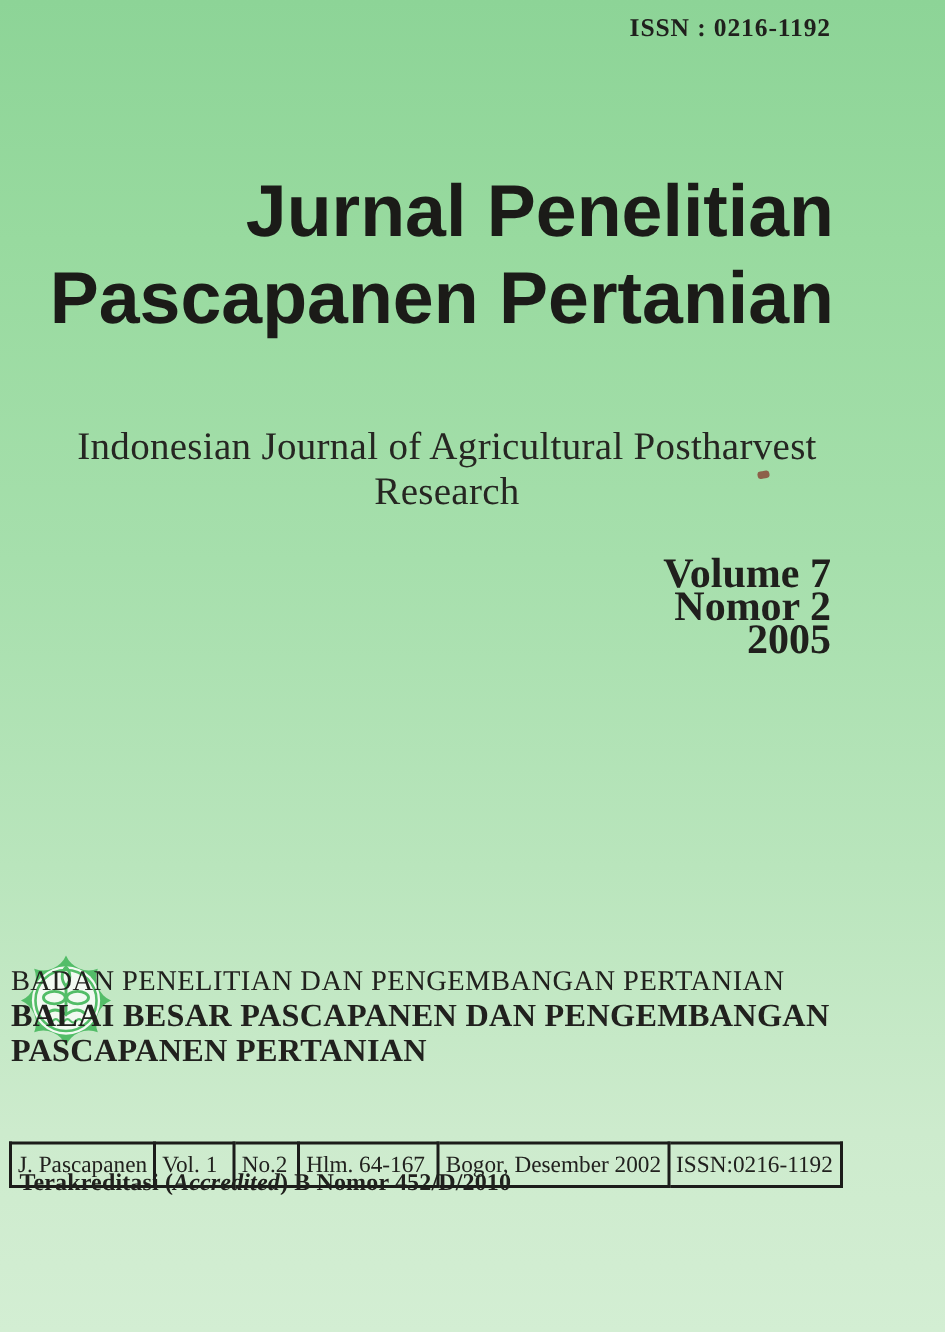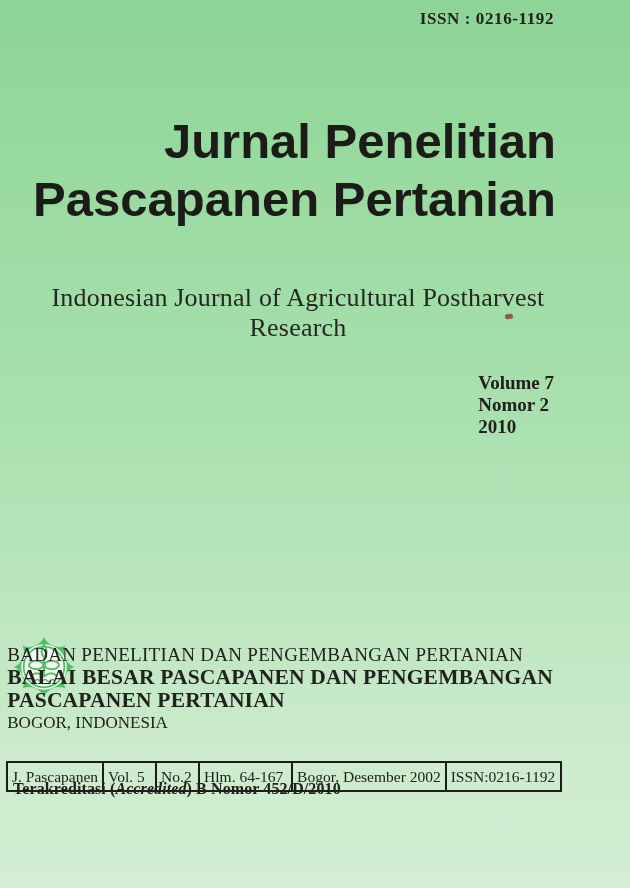--- a/index.html
+++ b/index.html
@@ -33,21 +33,22 @@
     color:#262622;
   }
   #subtitle-speck{
     position:absolute; top:314px; left:505px;
     width:8px; height:5px; border-radius:2px;
     background:#8a4a38; transform:rotate(-8deg);
     opacity:.85;
   }
   #edition-block{
     position:absolute; top:372px; right:76px;
-    font-size:19px; font-weight:bold; line-height:22px;
+    text-align:right;
+    font-size:28px; font-weight:bold; line-height:22px;
     color:#20201d;
   }
   #logo{
     position:absolute; left:13px; top:636px;
     width:62px; height:62px;
   }
   #publisher-block{
     position:absolute; top:645px; right:77px;
     text-align:left; color:#21211e;
     white-space:nowrap;
@@ -88,21 +89,21 @@
     <div>Pascapanen Pertanian</div>
   </div>
 
   <div id="journal-subtitle">Indonesian Journal of Agricultural Postharvest Research</div>
 
   <div id="subtitle-speck"></div>
 
   <div id="edition-block">
     <div>Volume 7</div>
     <div>Nomor 2</div>
-    <div>2010</div>
+    <div>2005</div>
   </div>
 
   <svg id="logo" viewBox="0 0 64 64" xmlns="http://www.w3.org/2000/svg">
 
     <path fill="#53bd68" d="M63,32 A17,17 0 0 0 53.9,53.9 A17,17 0 0 0 32,63 A17,17 0 0 0 10.1,53.9
          A17,17 0 0 0 1,32 A17,17 0 0 0 10.1,10.1 A17,17 0 0 0 32,1
          A17,17 0 0 0 53.9,10.1 A17,17 0 0 0 63,32 Z"></path>
     <circle cx="32" cy="32" r="23.5" fill="#f2faf2"></circle>
     <circle cx="32" cy="32" r="21" fill="none" stroke="#53bd68" stroke-width="1.8"></circle>
     <g stroke="#53bd68" stroke-width="2" fill="none" stroke-linecap="round">
@@ -113,36 +114,35 @@
       <path d="M31,41 Q24,36 19,41"></path>
       <path d="M33,41 Q40,36 45,41"></path>
       <path d="M23,46 Q25,43.6 27,46 Q29,48.4 31,46 Q33,43.6 35,46 Q37,48.4 39,46 Q41,43.6 43,46" stroke-width="1.5"></path>
     </g>
   </svg>
 
   <div id="publisher-block">
     <div id="publisher-agency">BADAN PENELITIAN DAN PENGEMBANGAN PERTANIAN</div>
     <div class="publisher-institute">BALAI BESAR PASCAPANEN DAN PENGEMBANGAN</div>
     <div class="publisher-institute">PASCAPANEN PERTANIAN</div>
-    <div id="publisher-location">BOGOR, INDONESIA</div>
   </div>
 
   <table id="info-table">
     <colgroup>
       <col style="width:94px">
         <col style="width:53px">
         <col style="width:43px">
       <col style="width:93px">
         <col style="width:144px">
         <col style="width:115px">
     </colgroup>
     <tbody>
         <tr>
       <td>J. Pascapanen</td>
-      <td>Vol. 5</td>
+      <td>Vol. 1</td>
       <td>No.2</td>
       <td>Hlm. 64-167</td>
       <td>Bogor, Desember 2002</td>
       <td>ISSN:0216-1192</td>
     </tr>
   </tbody>
     </table>
 
   <div id="accreditation-line">
     <span>Terakreditasi (</span><span class="it">Accredited</span><span>) B Nomor 452/D/2010</span>

